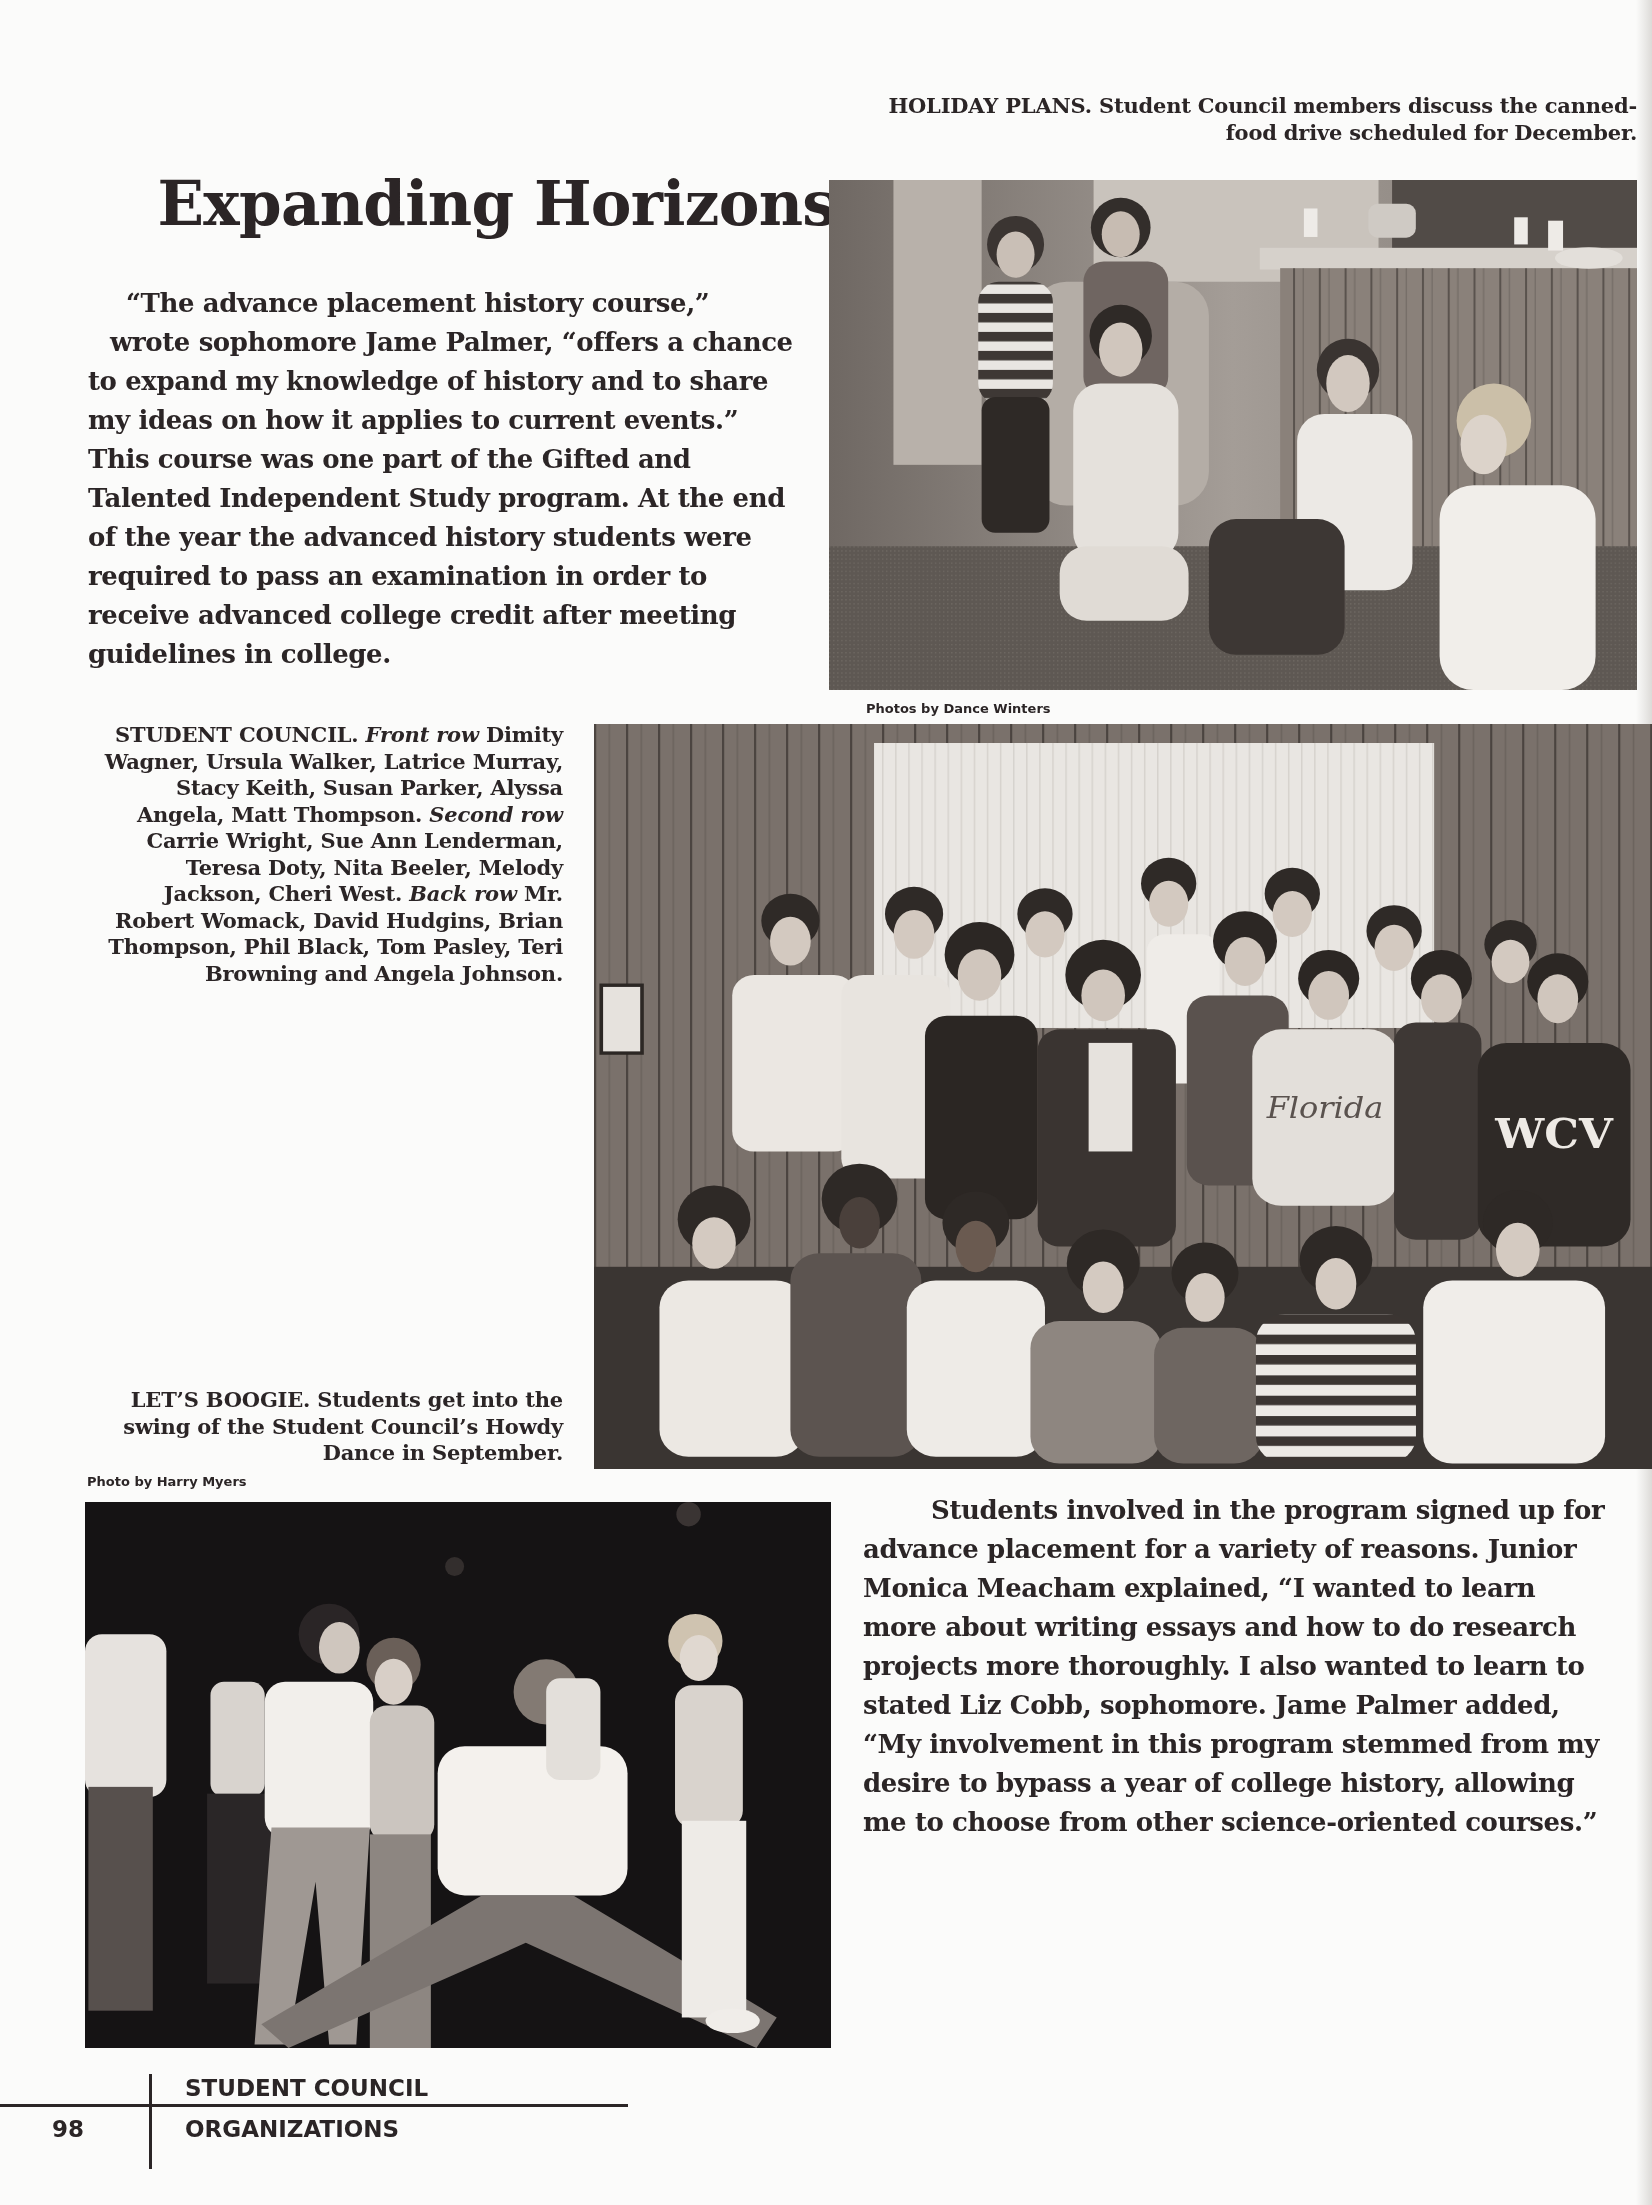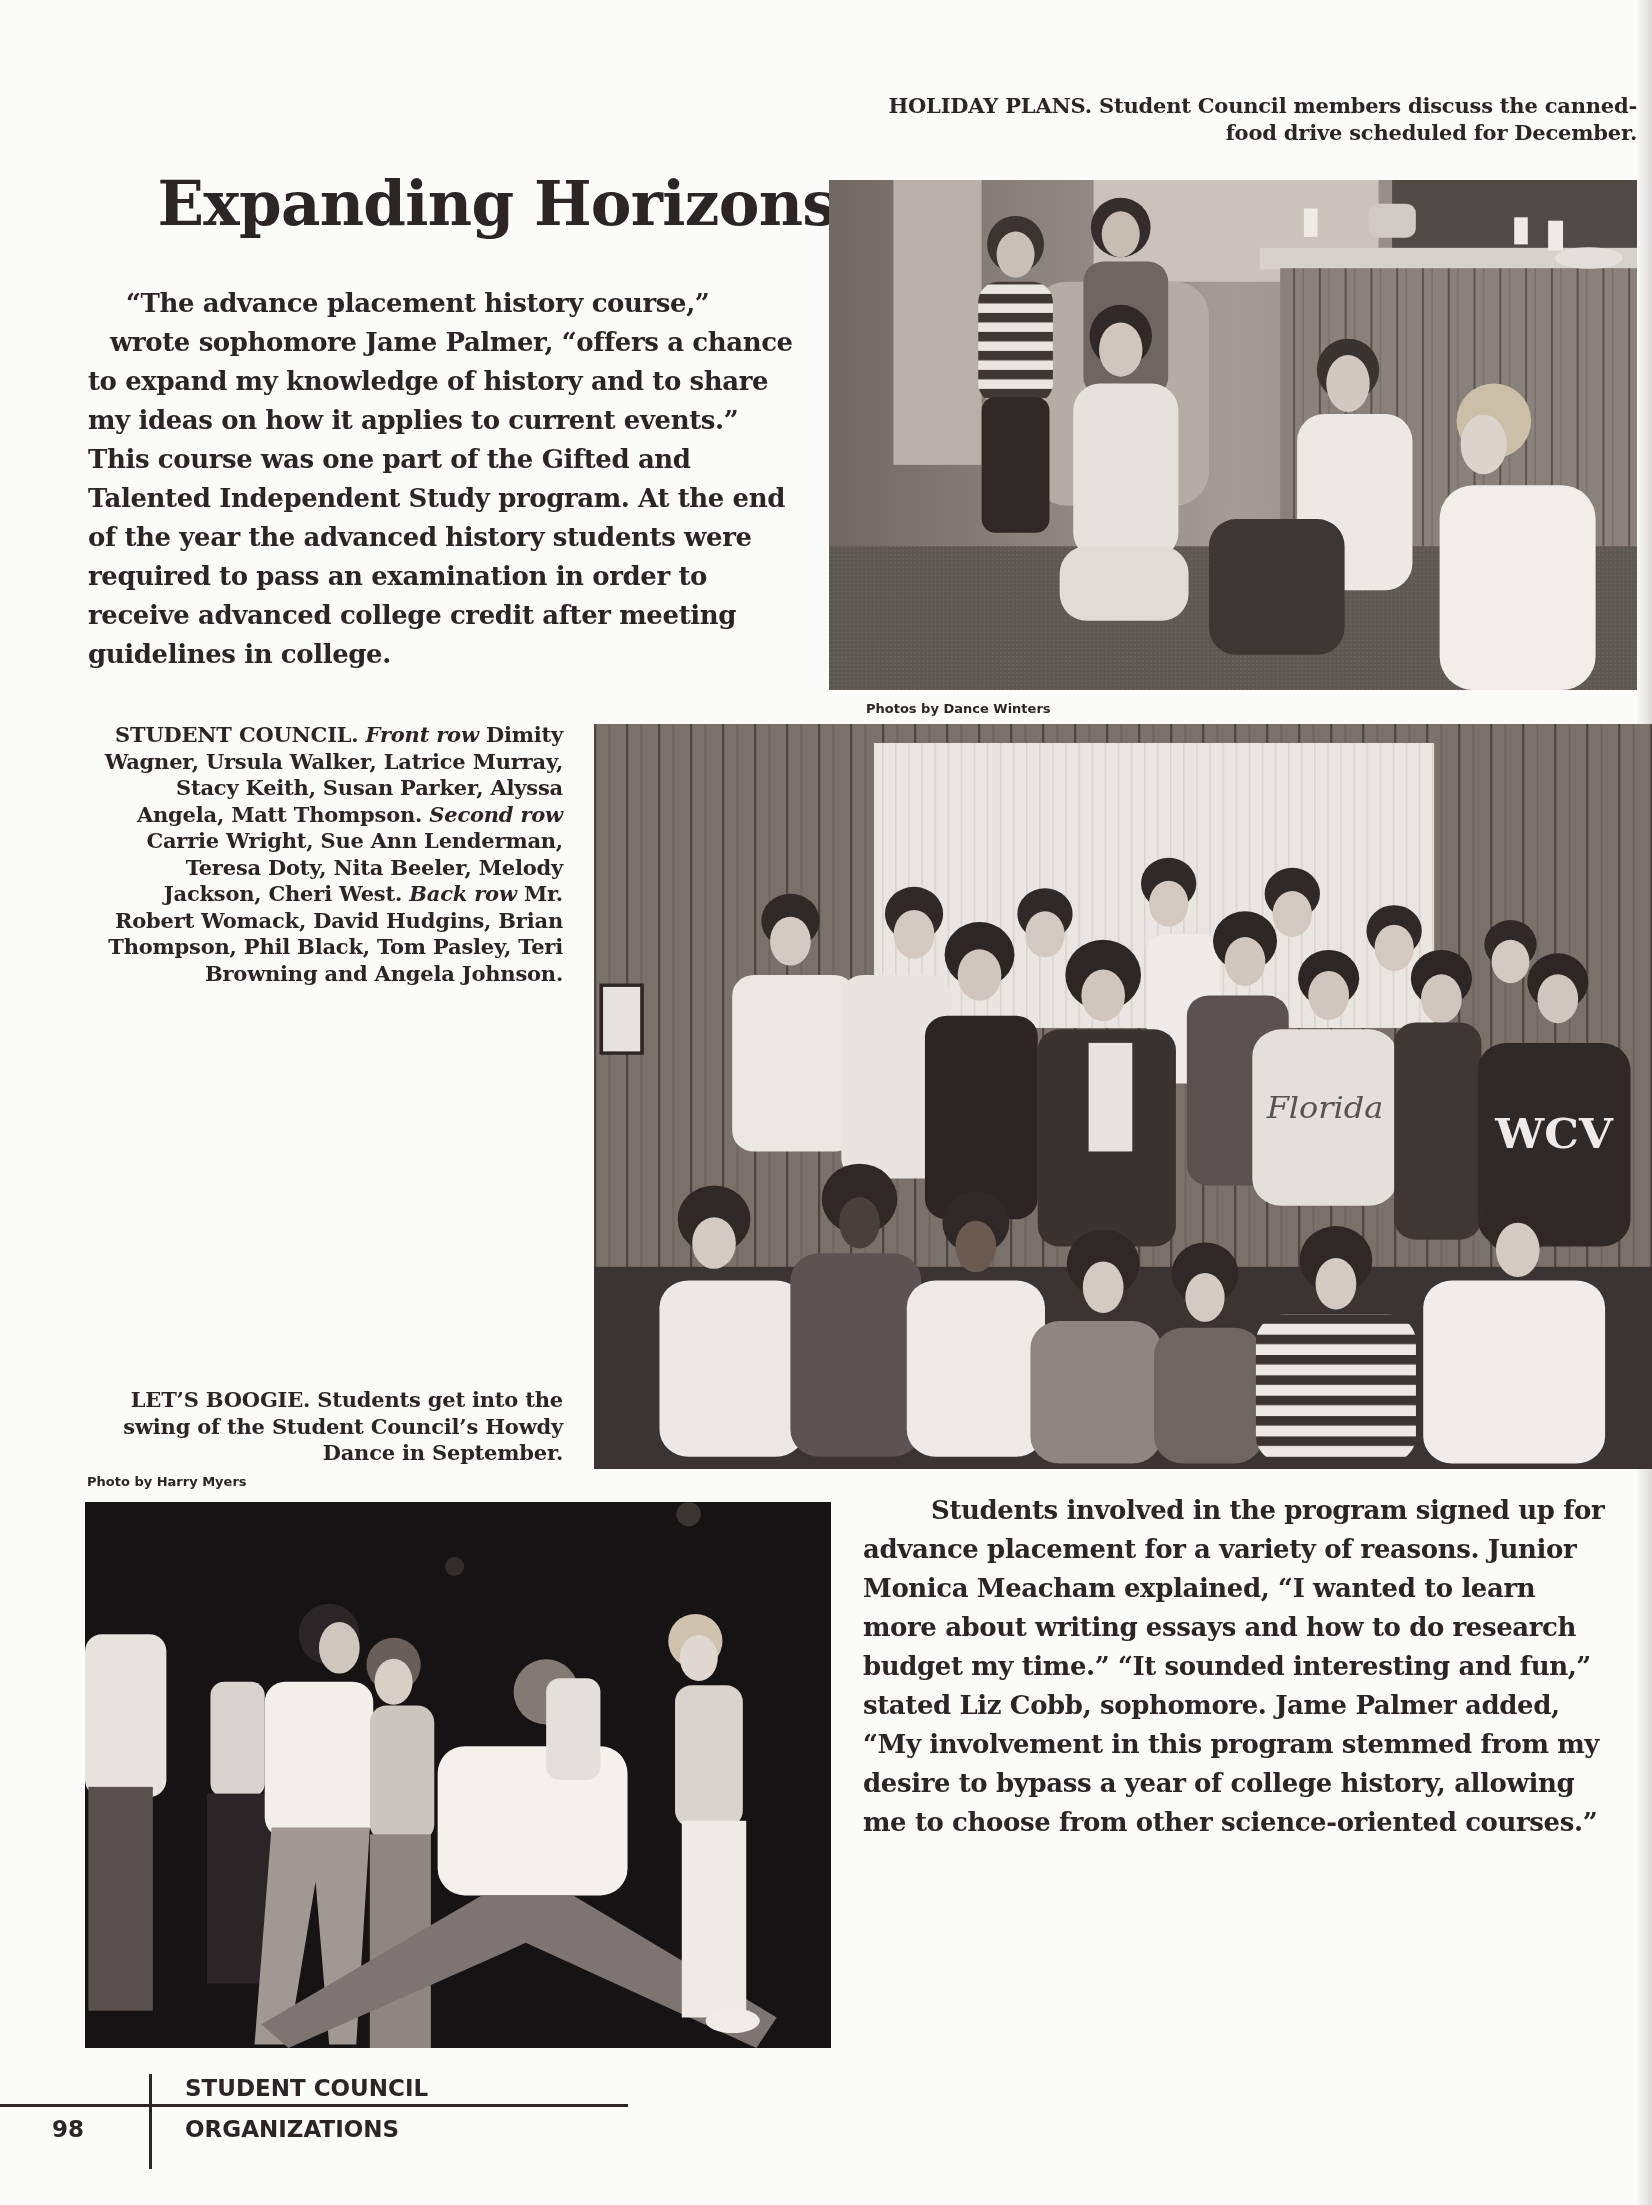--- a/index.html
+++ b/index.html
@@ -288,21 +288,21 @@
 
     <rect x="680" y="260" width="80" height="150" rx="20" fill="#e3dfda"></rect>
   </svg>
 </div>
 
 <div class="abs body" style="left:863px; top:1491px; width:777px;">
   <span class="ln" style="padding-left:68px;">Students involved in the program signed up for</span>
   <span class="ln">advance placement for a variety of reasons. Junior</span>
   <span class="ln">Monica Meacham explained, “I wanted to learn</span>
   <span class="ln">more about writing essays and how to do research</span>
-  <span class="ln">budget my time.” “It sounded interesting and fun,”</span>
+  <span class="ln">projects more thoroughly. I also wanted to learn to</span>
   <span class="ln">stated Liz Cobb, sophomore. Jame Palmer added,</span>
   <span class="ln">“My involvement in this program stemmed from my</span>
   <span class="ln">desire to bypass a year of college history, allowing</span>
   <span class="ln">me to choose from other science-oriented courses.”</span>
 </div>
 
 <div class="rule-h"></div>
 <div class="rule-v"></div>
 <div class="abs folio" style="left:185px; top:2075px;">STUDENT COUNCIL</div>
 <div class="abs folio" style="left:185px; top:2116px;">ORGANIZATIONS</div>

